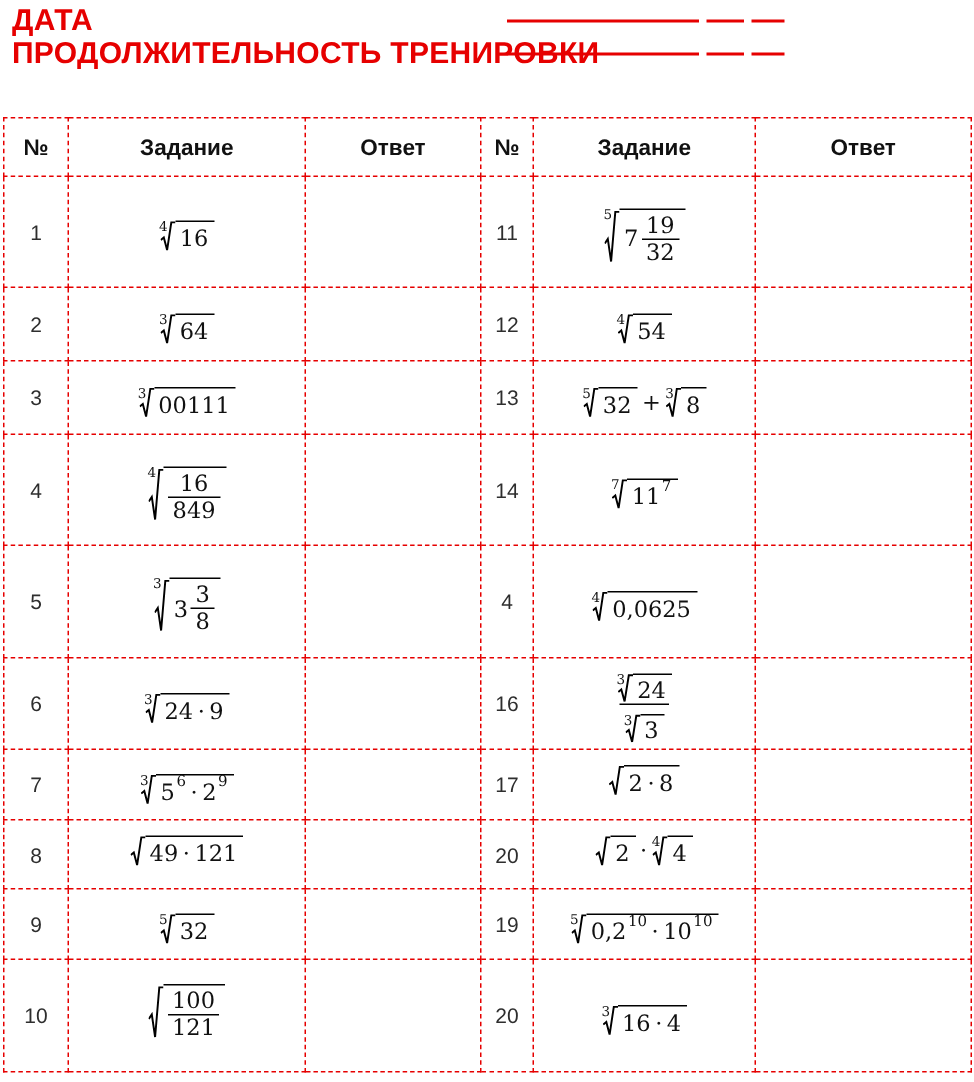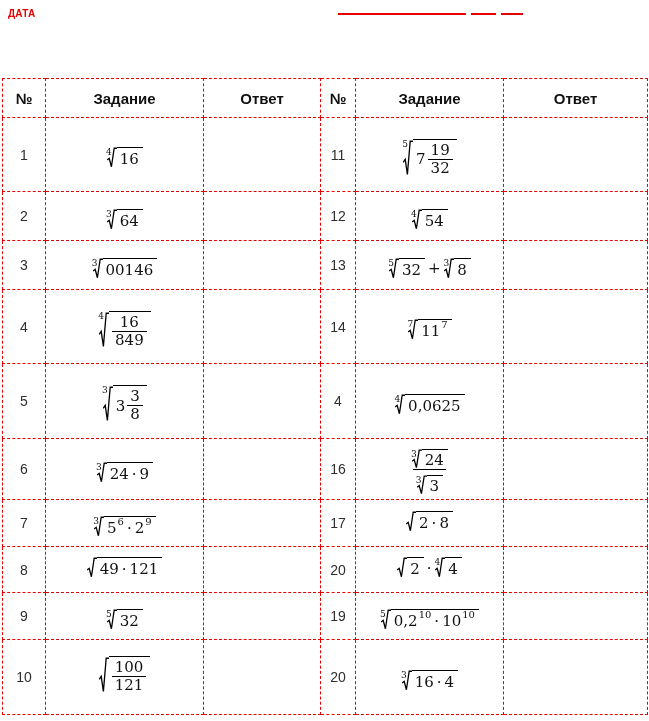--- a/index.html
+++ b/index.html
@@ -4,21 +4,21 @@
 <style>
   html,body{margin:0;padding:0;}
   body{
     width:649px;height:721px;position:relative;background:#ffffff;
     font-family:"Liberation Sans",sans-serif;overflow:hidden;
   }
   
   .top-fields{position:absolute;top:3px;left:8px;right:0;}
   .field-row{height:22px;position:relative;}
   .field-label{
-    color:#e60000;font-weight:bold;font-size:10px;letter-spacing:.2px;
+    color:#e60000;font-weight:bold;font-size:20px;letter-spacing:.2px;
     line-height:22px;white-space:nowrap;
   }
   .write-line{position:absolute;left:330px;top:10px;display:flex;gap:5px;}
   .write-line i{display:block;height:0;border-bottom:2.5px solid #e60000;}
   .write-line i:nth-child(1){width:128px;}
   .write-line i:nth-child(2){width:25px;}
   .write-line i:nth-child(3){width:22px;}
   
   .tablewrap{position:absolute;top:78px;left:2px;}
   table.tasks{border-collapse:collapse;table-layout:fixed;width:645px;}
@@ -49,20 +49,28 @@
 
 <div class="top-fields">
   <div class="field-row">
     <span class="field-label">ДАТА</span>
     <span class="write-line">
         <i></i>
         <i></i>
         <i></i>
       </span>
   </div>
+  <div class="field-row">
+    <span class="field-label">ПРОДОЛЖИТЕЛЬНОСТЬ ТРЕНИРОВКИ</span>
+    <span class="write-line">
+        <i></i>
+        <i></i>
+        <i></i>
+      </span>
+  </div>
 </div>
 
 <div class="tablewrap">
   <table class="tasks">
     <colgroup>
       <col class="c-num">
         <col class="c-task">
         <col class="c-ans">
       <col class="c-num2">
         <col class="c-task2">
@@ -143,21 +151,21 @@
         </tr>
         <tr style="height: 49px;">
           <td class="num">3</td>
           <td class="task"><span class="mexpr">
               <span class="root">
                 <span class="ridx">3</span>
                 <svg viewBox="0 0 10 10" preserveAspectRatio="none" class="rsvg">
                   <path d="M0.2,6.2 L2.2,5.4 L4.4,9.4 L7.2,0.6 L10,0.6" fill="none" stroke="#000" stroke-width="1.3" vector-effect="non-scaling-stroke"></path>
                 </svg>
                 <span class="rbody">
-                  <span class="mtext">00146</span>
+                  <span class="mtext">00111</span>
                 </span>
               </span>
             </span></td>
           <td class="answer"></td>
           <td class="num">13</td>
           <td class="task"><span class="mexpr">
               <span class="root">
                 <span class="ridx">5</span>
                 <svg viewBox="0 0 10 10" preserveAspectRatio="none" class="rsvg">
                   <path d="M0.2,6.2 L2.2,5.4 L4.4,9.4 L7.2,0.6 L10,0.6" fill="none" stroke="#000" stroke-width="1.3" vector-effect="non-scaling-stroke"></path>

